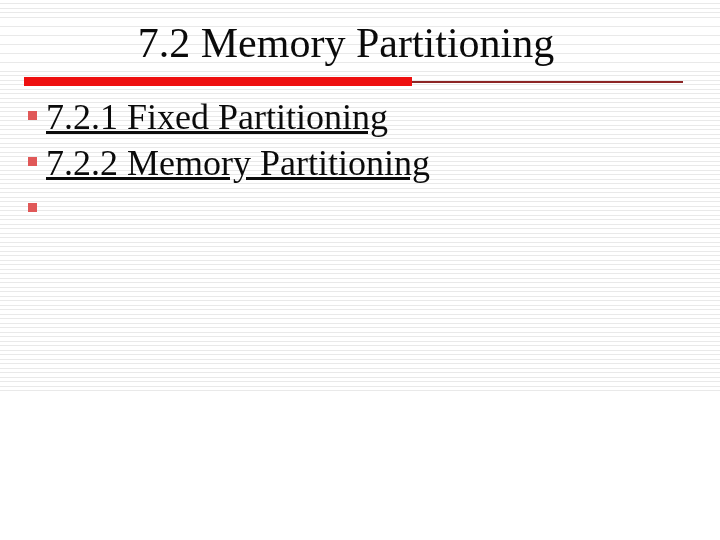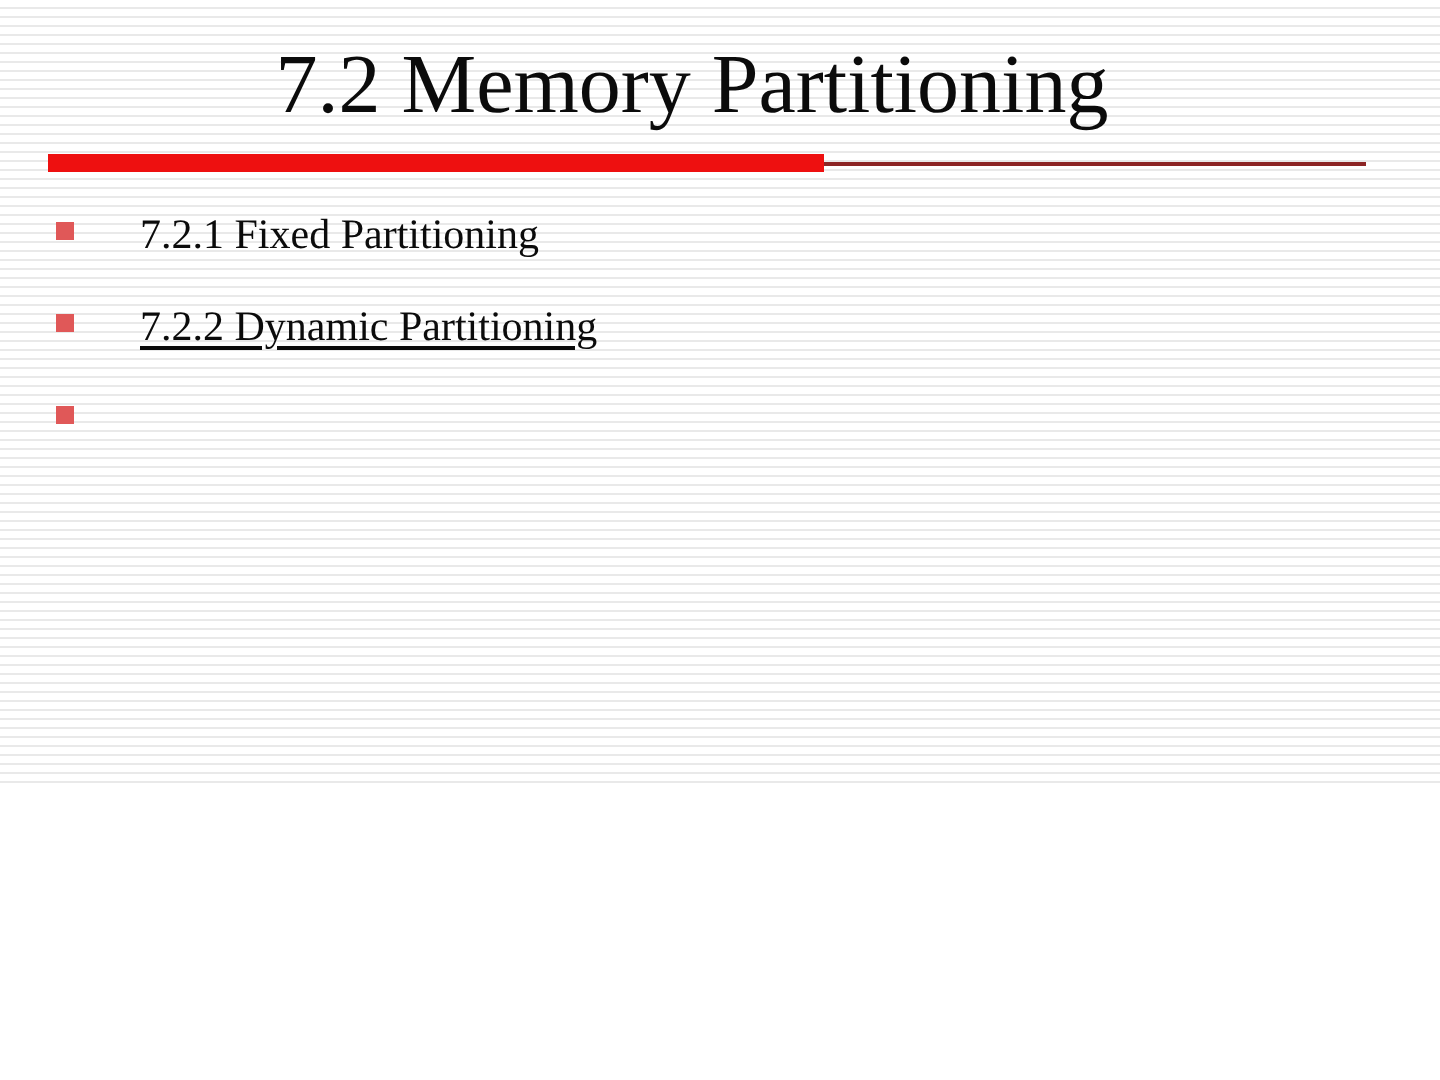--- a/index.html
+++ b/index.html
@@ -52,23 +52,24 @@
   .bullet-list {
     position: absolute;
     top: 94px;
     left: 0;
     width: 700px;
   }
   .bullet-row {
     position: relative;
     height: 46px;
     line-height: 46px;
-    padding-left: 70px;
-    font-size: 21px;
+    padding-left: 46px;
+    font-size: 36px;
     white-space: nowrap;
+    text-decoration: underline;
   }
   .bullet-square {
     position: absolute;
     left: 28px;
     top: 17px;
     width: 9px;
     height: 9px;
     background: #e05858;
   }
   .bullet-label {
@@ -104,21 +105,21 @@
 <div class="slide">
 
   <h1 class="slide-title">7.2 Memory Partitioning</h1>
 
   <div class="title-rule-thick"></div>
 
   <div class="title-rule-thin"></div>
 
   <div class="bullet-list">
       <div class="bullet-row"><span class="bullet-square"></span><span class="bullet-label">7.2.1 Fixed Partitioning</span></div>
-      <div class="bullet-row"><span class="bullet-square"></span><span class="bullet-label underlined">7.2.2 Dynamic Partitioning</span></div>
+      <div class="bullet-row"><span class="bullet-square"></span><span class="bullet-label underlined">7.2.2 Memory Partitioning</span></div>
       <div class="bullet-row"><span class="bullet-square"></span></div>
     </div>
 
   <div class="footer-rule"></div>
 
   <div class="page-number">25</div>
 
 </div>
 
 </body></html>

